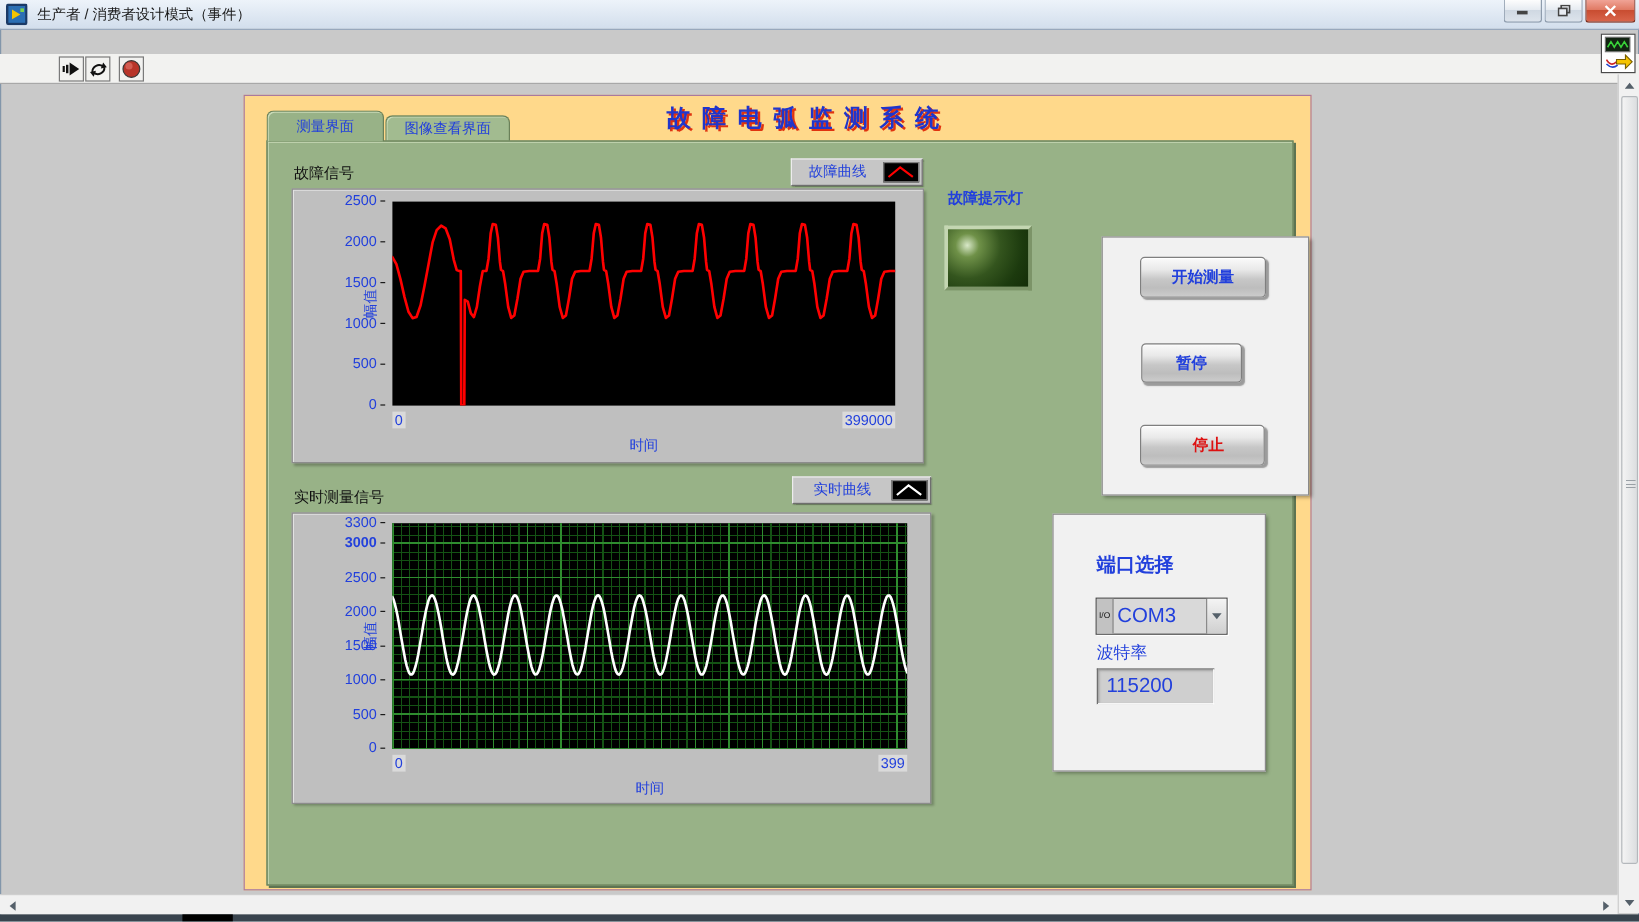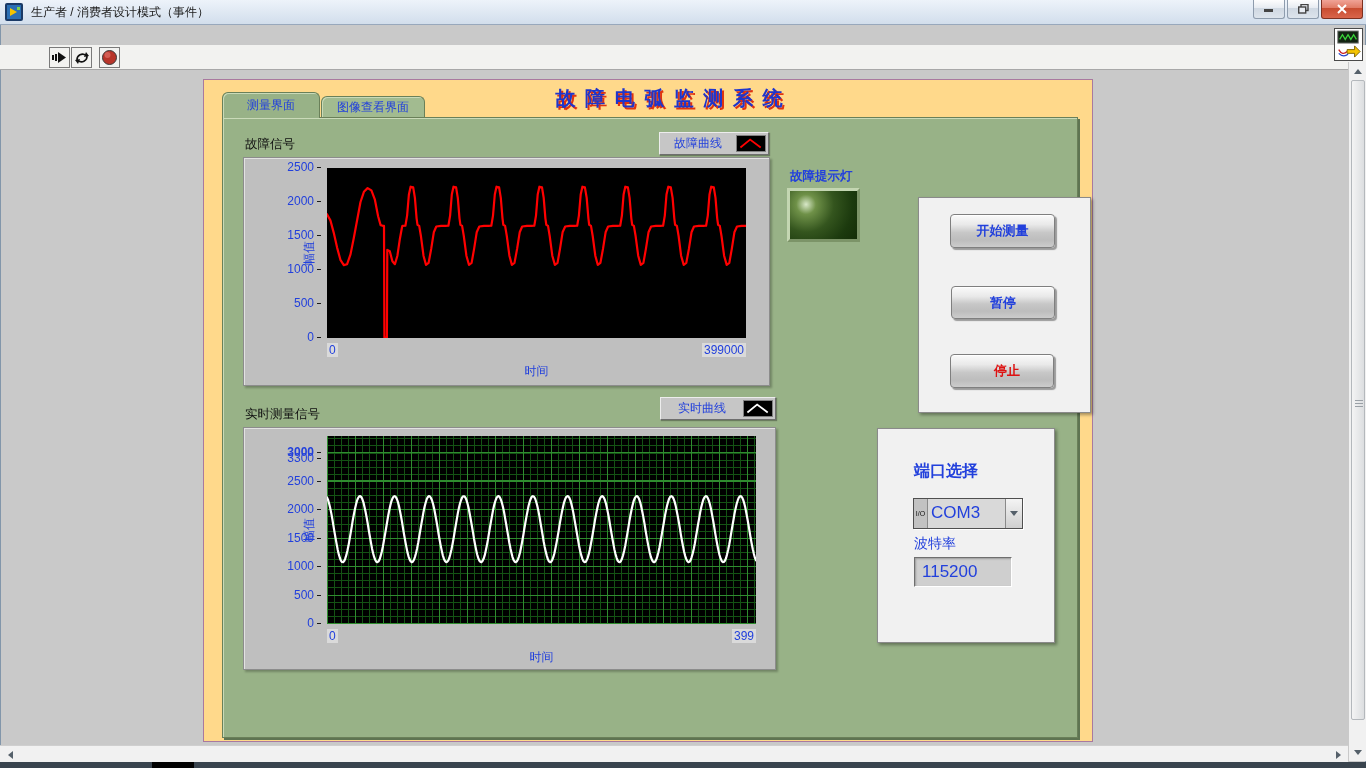--- a/index.html
+++ b/index.html
@@ -73,21 +73,21 @@
   .ytick{position:absolute;right:2px;font-size:12px;color:var(--blue);white-space:nowrap;}
   .ytick::after{content:"";display:inline-block;width:4px;height:1px;background:#1A1A1A;margin-left:3px;vertical-align:middle;}
   .xticks{position:absolute;height:16px;}
   .xtick{position:absolute;font-size:12px;color:var(--blue);background:#DADADA;padding:0 2px;}
   .xtick.left{left:0;}
   .xtick.right{right:0;}
   .xlabel{position:absolute;text-align:center;font-size:12px;color:var(--blue);}
   .ylabel{position:absolute;font-size:12px;color:var(--blue);transform:translate(-50%,-50%) rotate(-90deg);white-space:nowrap;}
 
   
-  .led-label{position:absolute;left:790px;top:168px;font-size:12.5px;font-weight:bold;color:var(--blue);z-index:4;}
+  .led-label{position:absolute;left:790px;top:157px;font-size:12.5px;font-weight:bold;color:var(--blue);z-index:4;}
   .led{position:absolute;left:787px;top:188px;width:73px;height:54px;z-index:4;
     border:3px solid;border-color:#C4D6B2 #7C9468 #7C9468 #C4D6B2;
     background:radial-gradient(circle at 24% 28%,#D8E8C8,#6F9148 16%,#34551E 45%,#1C3A0E 75%,#142D08 100%);}
   .subpanel{position:absolute;background:#F1F1F1;border:1px solid #8A8A8A;box-shadow:2px 2px 3px rgba(0,0,0,.35);z-index:4;}
   .buttons-panel{left:877px;top:197px;width:173px;height:216px;margin-left:41px;}
   .port-panel{left:877px;top:428px;width:178px;height:215px;padding-left:48px;}
   .lv-button{position:absolute;border:1px solid #7F7F7F;border-radius:4px;
     background:linear-gradient(#FAFAFA,#E9E9E9 30%,#C7C7C7 55%,#BDBDBD 78%,#CCCCCC);
     box-shadow:inset 0 1px 0 rgba(255,255,255,.9),2px 2px 1px rgba(70,70,70,.5);
     font-size:13px;font-weight:bold;color:var(--blue);display:grid;place-items:center;}
@@ -217,40 +217,40 @@
   <div class="chart-widget" style="left:243px;top:427px;width:533px;height:243px">
     <div class="ylabel" style="left:65px;top:102px">幅值</div>
     <div class="yticks" style="width: 79px;">
         <span class="ytick" style="top: 188px;">0</span>
         <span class="ytick" style="top: 159.515px;">500</span>
         <span class="ytick" style="top: 131.03px;">1000</span>
         <span class="ytick" style="top: 102.545px;">1500</span>
         <span class="ytick" style="top: 74.0606px;">2000</span>
         <span class="ytick" style="top: 45.5758px;">2500</span>
         <span class="ytick" style="top: 17.0909px; font-weight: bold;">3000</span>
-        <span class="ytick" style="top: 0px; margin-top: 23px;">3300</span>
+        <span class="ytick" style="top: 0px;">3300</span>
       </div>
     <div class="plot grid" style="left: 83px; top: 8px; width: 429px; height: 188px; background-color: rgb(0, 0, 0); --gmin: #145214; --gmaj: #2F8C2F;">
       <svg preserveAspectRatio="none" viewBox="0 0 429 188">
           <polyline stroke="#FFFFFF" points="0.0,61.5 1.1,64.0 2.1,67.6 3.2,72.1 4.3,77.4 5.4,83.4 6.4,89.7 7.5,96.1 8.6,102.4 9.7,108.4 10.7,113.8 11.8,118.4 12.9,122.0 13.9,124.6 15.0,126.0 16.1,126.1 17.2,125.0 18.2,122.7 19.3,119.2 20.4,114.8 21.5,109.6 22.5,103.7 23.6,97.4 24.7,91.0 25.7,84.7 26.8,78.7 27.9,73.2 29.0,68.5 30.0,64.7 31.1,62.0 32.2,60.4 33.2,60.1 34.3,61.1 35.4,63.3 36.5,66.6 37.5,70.9 38.6,76.0 39.7,81.8 40.8,88.0 41.8,94.4 42.9,100.8 44.0,106.9 45.0,112.4 46.1,117.3 47.2,121.2 48.3,124.0 49.3,125.7 50.4,126.2 51.5,125.4 52.6,123.4 53.6,120.2 54.7,116.0 55.8,111.0 56.8,105.3 57.9,99.1 59.0,92.7 60.1,86.3 61.1,80.2 62.2,74.5 63.3,69.6 64.3,65.6 65.4,62.6 66.5,60.7 67.6,60.1 68.6,60.7 69.7,62.6 70.8,65.6 71.9,69.7 72.9,74.6 74.0,80.3 75.1,86.4 76.1,92.8 77.2,99.2 78.3,105.4 79.4,111.1 80.4,116.1 81.5,120.3 82.6,123.4 83.7,125.4 84.7,126.2 85.8,125.7 86.9,124.0 87.9,121.1 89.0,117.2 90.1,112.4 91.2,106.8 92.2,100.7 93.3,94.3 94.4,87.9 95.5,81.7 96.5,75.9 97.6,70.8 98.7,66.5 99.7,63.2 100.8,61.1 101.9,60.1 103.0,60.5 104.0,62.0 105.1,64.7 106.2,68.5 107.3,73.3 108.3,78.7 109.4,84.8 110.5,91.1 111.5,97.5 112.6,103.8 113.7,109.6 114.8,114.9 115.8,119.3 116.9,122.7 118.0,125.0 119.0,126.1 120.1,125.9 121.2,124.6 122.3,122.0 123.3,118.3 124.4,113.7 125.5,108.3 126.6,102.3 127.6,96.0 128.7,89.6 129.8,83.3 130.8,77.4 131.9,72.0 133.0,67.5 134.1,64.0 135.1,61.5 136.2,60.3 137.3,60.3 138.4,61.5 139.4,63.9 140.5,67.5 141.6,72.0 142.6,77.3 143.7,83.2 144.8,89.5 145.9,95.9 146.9,102.2 148.0,108.2 149.1,113.6 150.1,118.2 151.2,121.9 152.3,124.5 153.4,125.9 154.4,126.1 155.5,125.0 156.6,122.8 157.7,119.4 158.7,115.0 159.8,109.7 160.9,103.9 161.9,97.7 163.0,91.2 164.1,84.9 165.2,78.8 166.2,73.4 167.3,68.6 168.4,64.8 169.5,62.0 170.5,60.5 171.6,60.1 172.7,61.1 173.7,63.2 174.8,66.4 175.9,70.7 177.0,75.8 178.0,81.6 179.1,87.8 180.2,94.2 181.3,100.6 182.3,106.7 183.4,112.3 184.5,117.1 185.5,121.1 186.6,124.0 187.7,125.7 188.8,126.2 189.8,125.4 190.9,123.5 192.0,120.3 193.1,116.2 194.1,111.2 195.2,105.5 196.3,99.3 197.3,92.9 198.4,86.5 199.5,80.4 200.6,74.7 201.6,69.7 202.7,65.7 203.8,62.6 204.8,60.8 205.9,60.1 207.0,60.7 208.1,62.5 209.1,65.5 210.2,69.5 211.3,74.4 212.4,80.1 213.4,86.2 214.5,92.6 215.6,99.0 216.6,105.2 217.7,110.9 218.8,115.9 219.9,120.1 220.9,123.3 222.0,125.4 223.1,126.2 224.2,125.7 225.2,124.1 226.3,121.2 227.4,117.3 228.4,112.5 229.5,107.0 230.6,100.9 231.7,94.6 232.7,88.1 233.8,81.9 234.9,76.1 236.0,71.0 237.0,66.6 238.1,63.3 239.2,61.1 240.2,60.2 241.3,60.4 242.4,61.9 243.5,64.6 244.5,68.4 245.6,73.1 246.7,78.6 247.7,84.6 248.8,90.9 249.9,97.3 251.0,103.6 252.0,109.5 253.1,114.7 254.2,119.2 255.3,122.6 256.3,124.9 257.4,126.1 258.5,126.0 259.5,124.6 260.6,122.1 261.7,118.4 262.8,113.8 263.8,108.5 264.9,102.5 266.0,96.2 267.1,89.8 268.1,83.5 269.2,77.6 270.3,72.2 271.3,67.7 272.4,64.1 273.5,61.6 274.6,60.3 275.6,60.2 276.7,61.4 277.8,63.8 278.9,67.3 279.9,71.8 281.0,77.1 282.1,83.0 283.1,89.3 284.2,95.7 285.3,102.0 286.4,108.0 287.4,113.4 288.5,118.1 289.6,121.8 290.6,124.5 291.7,125.9 292.8,126.1 293.9,125.1 294.9,122.8 296.0,119.5 297.1,115.1 298.2,109.9 299.2,104.1 300.3,97.9 301.4,91.4 302.4,85.1 303.5,79.0 304.6,73.5 305.7,68.7 306.7,64.9 307.8,62.1 308.9,60.5 310.0,60.1 311.0,61.0 312.1,63.1 313.2,66.3 314.2,70.6 315.3,75.7 316.4,81.4 317.5,87.6 318.5,94.0 319.6,100.4 320.7,106.5 321.8,112.1 322.8,117.0 323.9,121.0 325.0,123.9 326.0,125.6 327.1,126.2 328.2,125.5 329.3,123.5 330.3,120.4 331.4,116.3 332.5,111.3 333.5,105.7 334.6,99.5 335.7,93.1 336.8,86.7 337.8,80.6 338.9,74.9 340.0,69.9 341.1,65.8 342.1,62.7 343.2,60.8 344.3,60.1 345.3,60.7 346.4,62.4 347.5,65.4 348.6,69.4 349.6,74.3 350.7,79.9 351.8,86.0 352.9,92.4 353.9,98.8 355.0,105.0 356.1,110.7 357.1,115.8 358.2,120.0 359.3,123.2 360.4,125.3 361.4,126.2 362.5,125.8 363.6,124.1 364.6,121.3 365.7,117.5 366.8,112.7 367.9,107.2 368.9,101.1 370.0,94.8 371.1,88.3 372.2,82.1 373.2,76.3 374.3,71.1 375.4,66.8 376.4,63.4 377.5,61.2 378.6,60.2 379.7,60.4 380.7,61.9 381.8,64.5 382.9,68.3 384.0,72.9 385.0,78.4 386.1,84.4 387.2,90.7 388.2,97.1 389.3,103.4 390.4,109.3 391.5,114.6 392.5,119.0 393.6,122.5 394.7,124.9 395.8,126.1 396.8,126.0 397.9,124.7 399.0,122.2 400.0,118.6 401.1,114.0 402.2,108.7 403.3,102.7 404.3,96.4 405.4,90.0 406.5,83.7 407.5,77.7 408.6,72.4 409.7,67.8 410.8,64.2 411.8,61.6 412.9,60.3 414.0,60.2 415.1,61.4 416.1,63.7 417.2,67.2 418.3,71.6 419.3,76.9 420.4,82.8 421.5,89.0 422.6,95.5 423.6,101.8 424.7,107.8 425.8,113.3 426.9,118.0 427.9,121.7 429.0,124.4"></polyline>
         </svg>
     </div>
     <div class="xticks" style="left: 83px; top: 201px; width: 429px;">
         <span class="xtick left">0</span>
         <span class="xtick right">399</span>
       </div>
     <div class="xlabel" style="left: 83px; top: 221px; width: 429px;">时间</div>
   </div>
 
   <div class="led-label">故障提示灯</div>
   <div class="led"></div>
 
   <div class="subpanel buttons-panel">
     <div class="lv-button" style="left:31px;top:16px;width:105px;height:34px">开始测量</div>
-    <div class="lv-button" style="left:32px;top:88px;width:104px;height:33px">暂停</div>
+    <div class="lv-button" style="left:32px;top:88px;width:84px;height:33px">暂停</div>
     <div class="lv-button stop" style="left:31px;top:156px;width:104px;height:34px">停止</div>
   </div>
 
   <div class="subpanel port-panel">
     <div class="port-title">端口选择</div>
     <div class="combo">
       <span class="combo-io">I/O</span>
       <span class="combo-value">COM3</span>
       <span class="combo-arrow">
           <span class="tri-down"></span>

